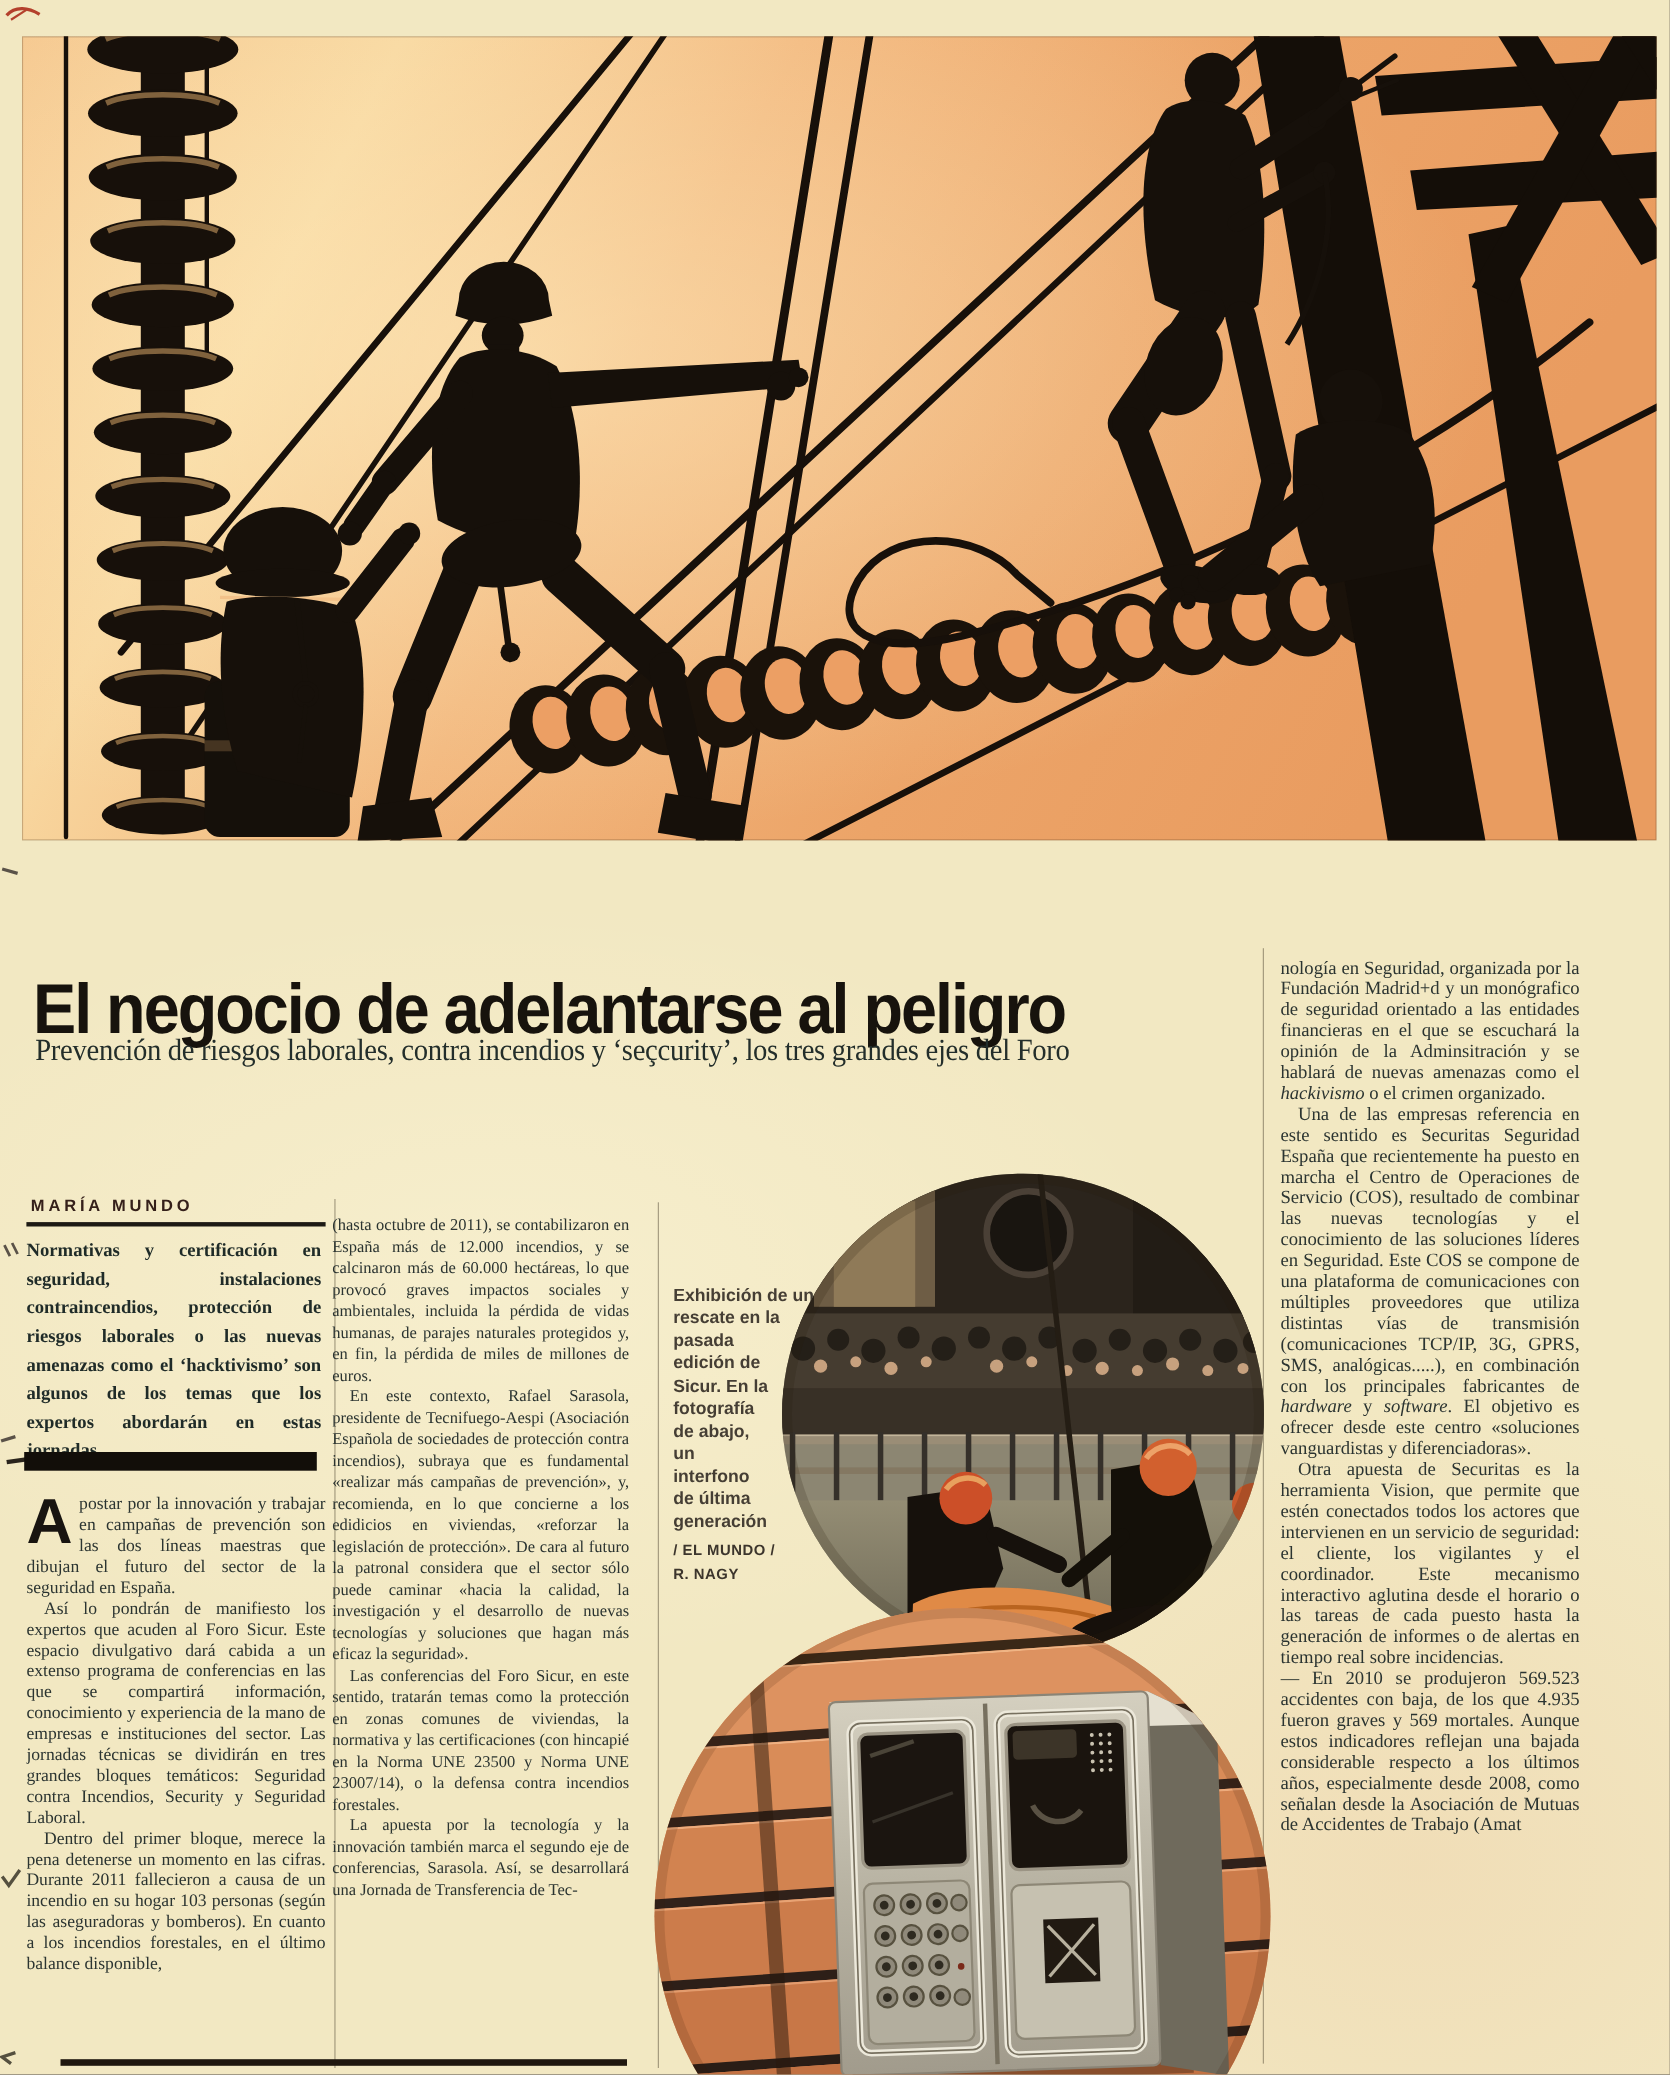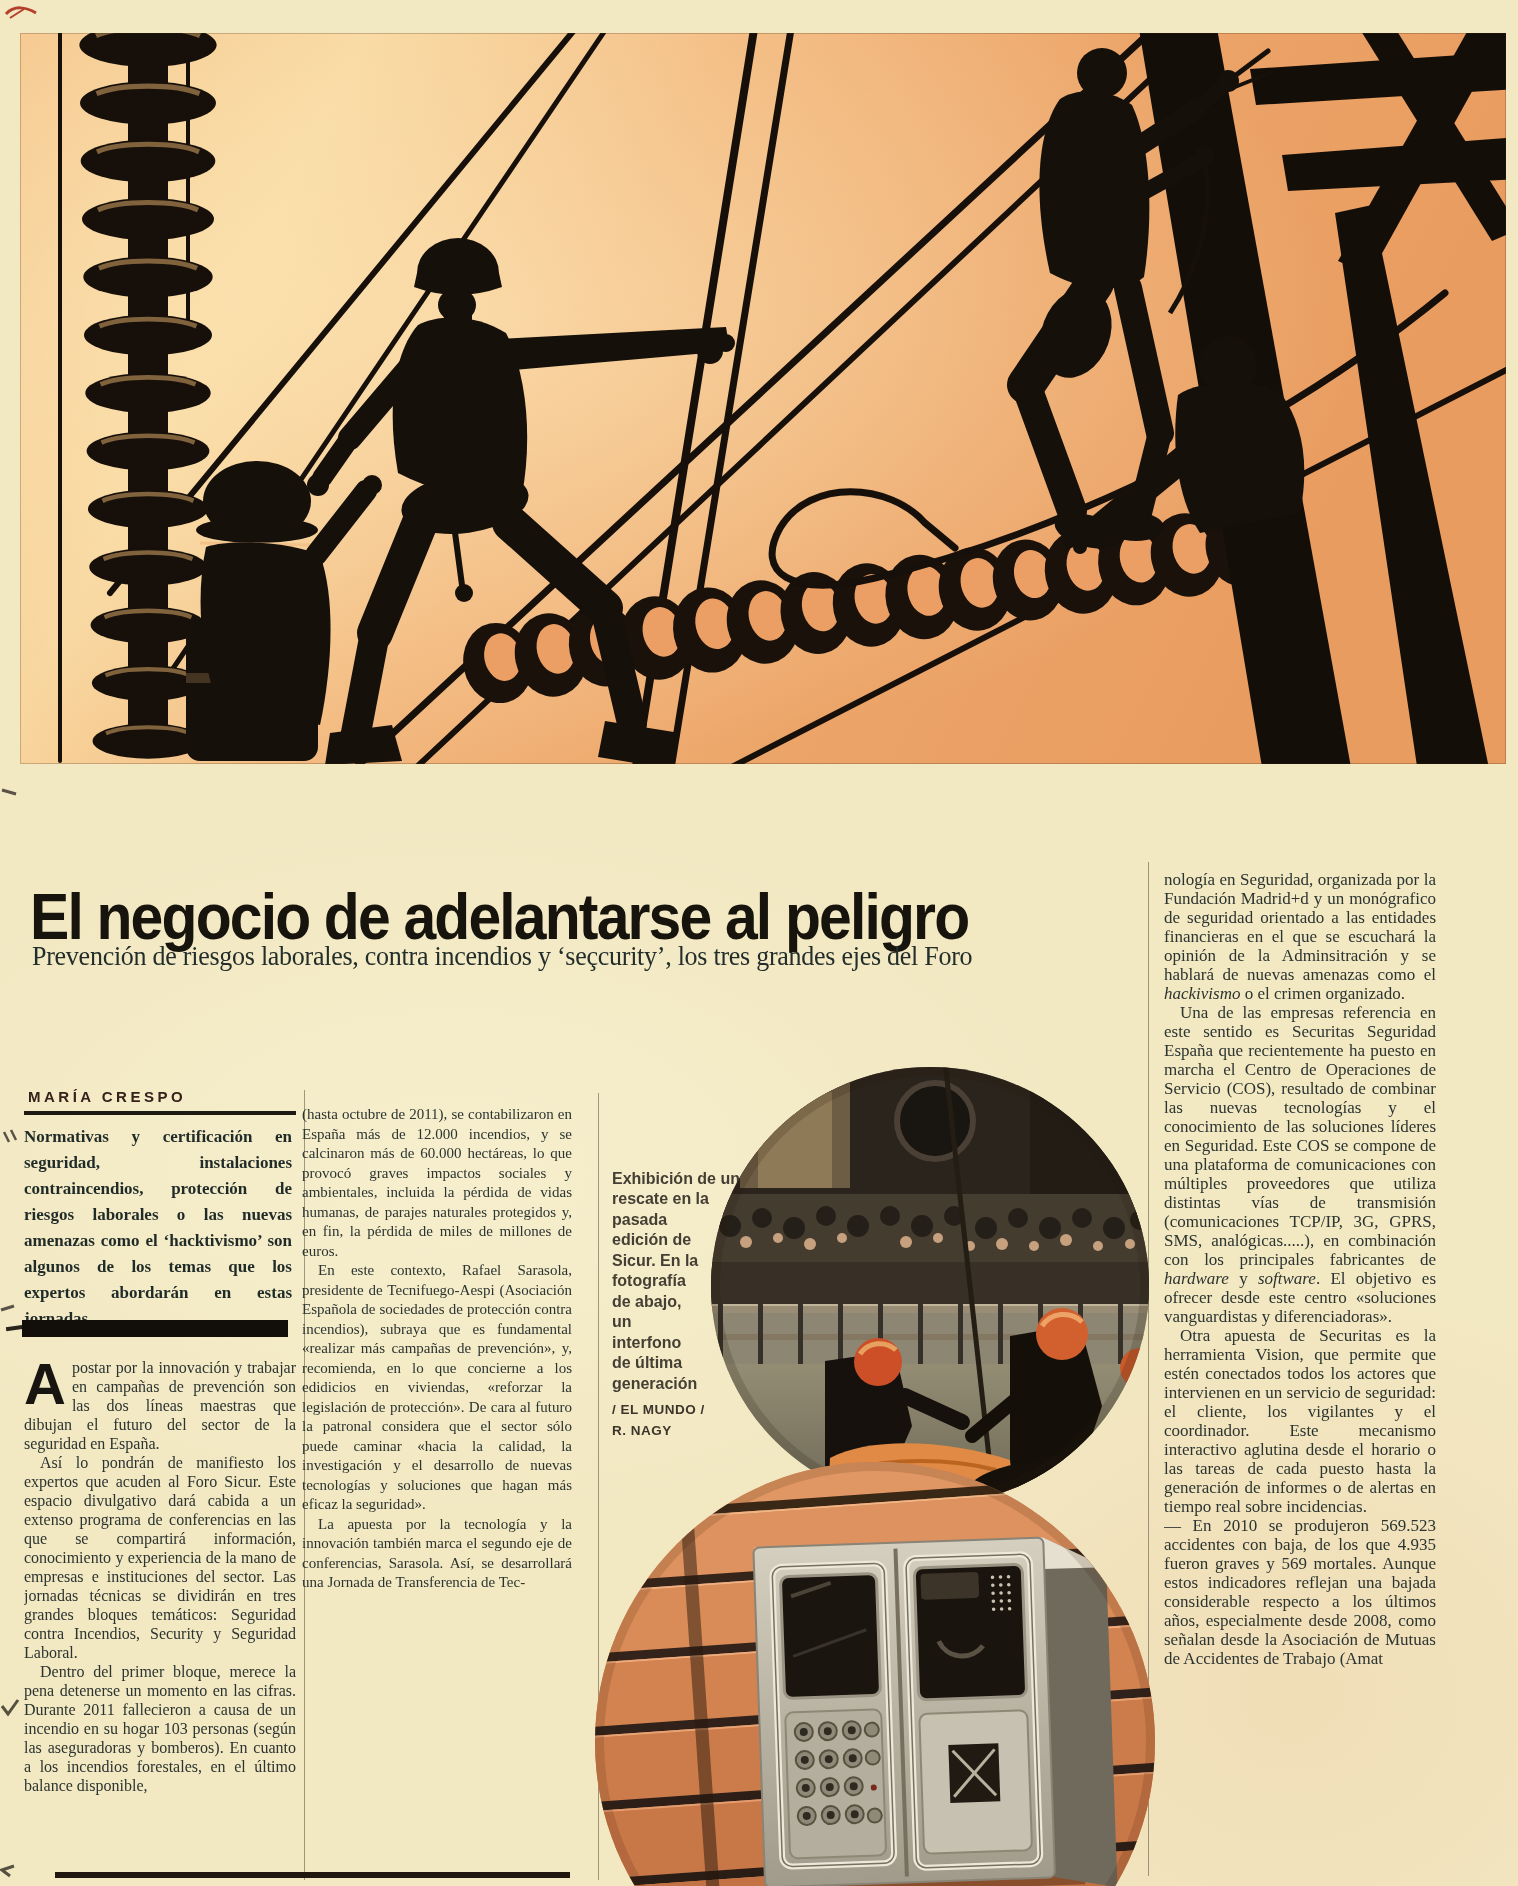--- a/index.html
+++ b/index.html
@@ -233,35 +233,36 @@
     </svg>
   </div>
 
   <h1 class="abs headline">El negocio de adelantarse al peligro</h1>
   <h2 class="abs subhead">Prevención de riesgos laborales, contra incendios y ‘seçcurity’, los tres grandes ejes del Foro</h2>
 
   <div class="abs vrule vrule1"></div>
   <div class="abs vrule vrule2"></div>
   <div class="abs vrule vrule3"></div>
 
-  <div class="abs byline">MARÍA CRESPO</div>
+  <div class="abs byline">MARÍA MUNDO</div>
   <div class="abs byline-rule"></div>
   <div class="abs lede">Normativas y certificación en seguridad, instalaciones contraincendios, protección de riesgos laborales o las nuevas amenazas como el ‘hacktivismo’ son algunos de los temas que los expertos abordarán en estas jornadas.</div>
   <div class="abs bar-tick"></div>
   <div class="abs divider-bar"></div>
 
   <div class="abs col col1">
     <p class="np"><span class="dropcap">A</span><span>postar por la innovación y trabajar en campañas de prevención son las dos líneas maestras que dibujan el futuro del sector de la seguridad en España.</span></p>
     <p>Así lo pondrán de manifiesto los expertos que acuden al Foro Sicur. Este espacio divulgativo dará cabida a un extenso programa de conferencias en las que se compartirá información, conocimiento y experiencia de la mano de empresas e instituciones del sector. Las jornadas técnicas se dividirán en tres grandes bloques temáticos: Seguridad contra Incendios, Security y Seguridad Laboral.</p>
     <p>Dentro del primer bloque, merece la pena detenerse un momento en las cifras. Durante 2011 fallecieron a causa de un incendio en su hogar 103 personas (según las aseguradoras y bomberos). En cuanto a los incendios forestales, en el último balance disponible,</p>
   </div>
 
   <div class="abs col col2">
     <p class="np">(hasta octubre de 2011), se contabilizaron en España más de 12.000 incendios, y se calcinaron más de 60.000 hectáreas, lo que provocó graves impactos sociales y ambientales, incluida la pérdida de vidas humanas, de parajes naturales protegidos y, en fin, la pérdida de miles de millones de euros.</p>
     <p>En este contexto, Rafael Sarasola, presidente de Tecnifuego-Aespi (Asociación Española de sociedades de protección contra incendios), subraya que es fundamental «realizar más campañas de prevención», y, recomienda, en lo que concierne a los edidicios en viviendas, «reforzar la legislación de protección». De cara al futuro la patronal considera que el sector sólo puede caminar «hacia la calidad, la investigación y el desarrollo de nuevas tecnologías y soluciones que hagan más eficaz la seguridad».</p>
+    <p>Las conferencias del Foro Sicur, en este sentido, tratarán temas como la protección en zonas comunes de viviendas, la normativa y las certificaciones (con hincapié en la Norma UNE 23500 y Norma UNE 23007/14), o la defensa contra incendios forestales.</p>
     <p>La apuesta por la tecnología y la innovación también marca el segundo eje de conferencias, Sarasola. Así, se desarrollará una Jornada de Transferencia de Tec-</p>
   </div>
 
   <div class="abs col col3">
     <p class="np"><span>nología en Seguridad, organizada por la Fundación Madrid+d y un monógrafico de seguridad orientado a las entidades financieras en el que se escuchará la opinión de la Adminsitración y se hablará de nuevas amenazas como el </span><em>hackivismo</em><span> o el crimen organizado.</span></p>
     <p><span>Una de las empresas referencia en este sentido es Securitas Seguridad España que recientemente ha puesto en marcha el Centro de Operaciones de Servicio (COS), resultado de combinar las nuevas tecnologías y el conocimiento de las soluciones líderes en Seguridad. Este COS se compone de una plataforma de comunicaciones con múltiples proveedores que utiliza distintas vías de transmisión (comunicaciones TCP/IP, 3G, GPRS, SMS, analógicas.....), en combinación con los principales fabricantes de </span><em>hardware</em><span> y </span><em>software</em><span>. El objetivo es ofrecer desde este centro «soluciones vanguardistas y diferenciadoras».</span></p>
     <p>Otra apuesta de Securitas es la herramienta Vision, que permite que estén conectados todos los actores que intervienen en un servicio de seguridad: el cliente, los vigilantes y el coordinador. Este mecanismo interactivo aglutina desde el horario o las tareas de cada puesto hasta la generación de informes o de alertas en tiempo real sobre incidencias.</p>
     <p class="np">— En 2010 se produjeron 569.523 accidentes con baja, de los que 4.935 fueron graves y 569 mortales. Aunque estos indicadores reflejan una bajada considerable respecto a los últimos años, especialmente desde 2008, como señalan desde la Asociación de Mutuas de Accidentes de Trabajo (Amat</p>
   </div>
 

